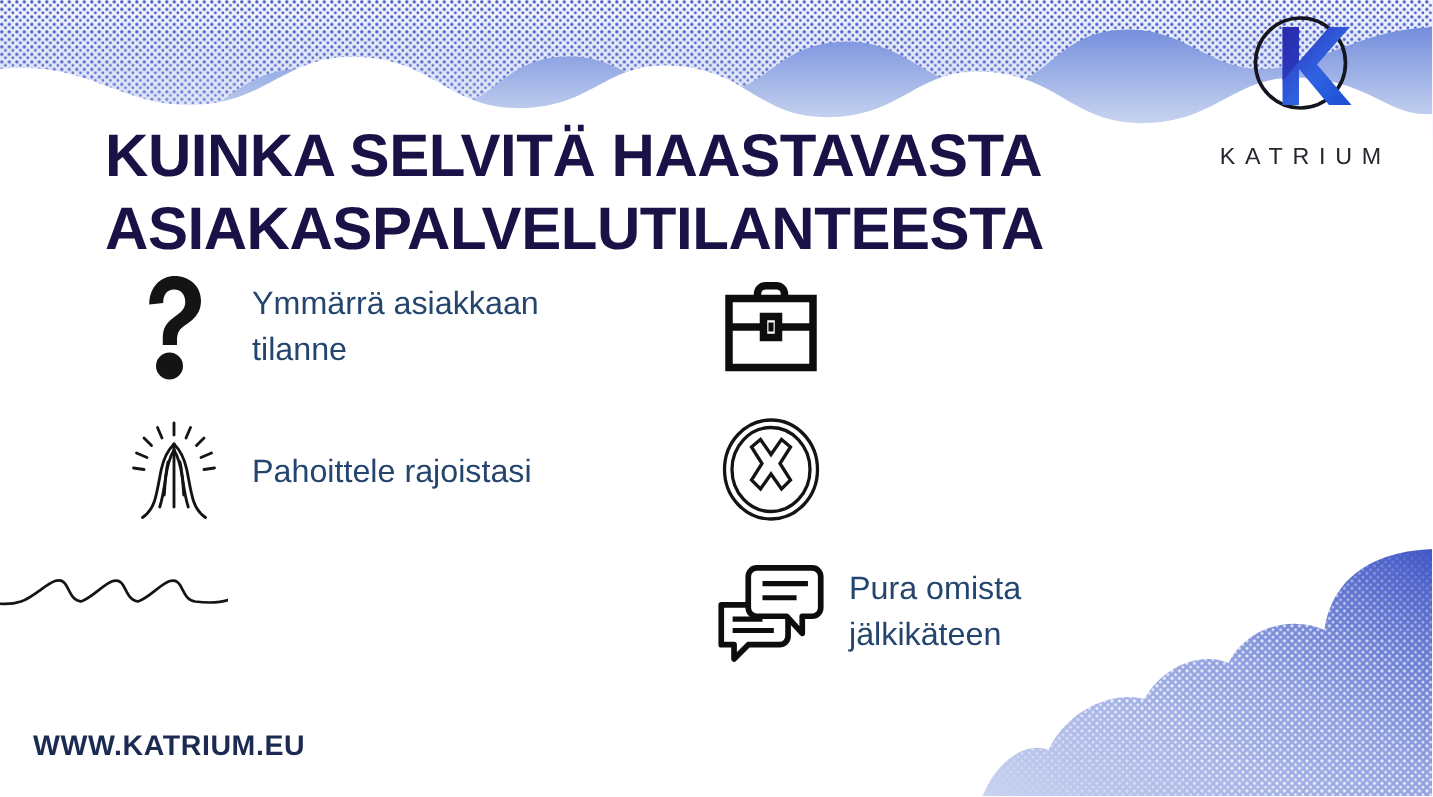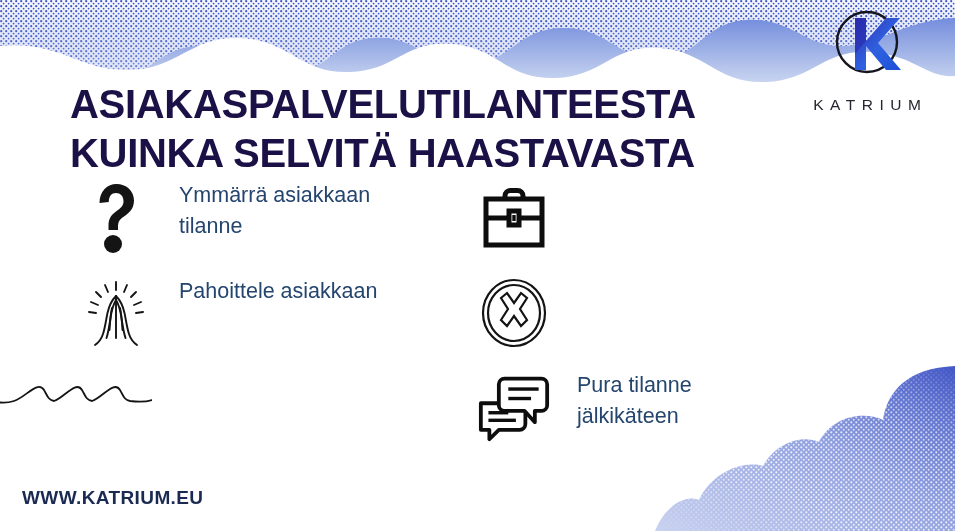--- a/index.html
+++ b/index.html
@@ -86,22 +86,22 @@
     position: absolute;
     top: 0;
     width: 420px;
   }
   #column-left  { left: 70px; }
   #column-right { left: 478px; }
 
   .item {
     position: absolute;
     display: flex;
-    align-items: flex-start;
-    gap: 27px;
+    align-items: center;
+    gap: 16px;
   }
   .item-icon {
     flex: 0 0 auto;
     width: 72px;
     height: 76px;
     display: flex;
     align-items: center;
     justify-content: center;
   }
   .item-label {
@@ -235,22 +235,22 @@
         </linearGradient>
       </defs>
       <circle cx="42" cy="34" r="30" fill="none" stroke="#15151f" stroke-width="2.4"></circle>
       <path d="M30,10 H41 V33 L61,10 H75 L53,35 L76,62 H61 L41,38 V62 H30 Z" fill="url(#kGrad)"></path>
       <path d="M30,10 H41 V33 L30,46 Z" fill="#2727a8" opacity="0.55"></path>
     </svg>
     <span id="logo-wordmark">KATRIUM</span>
   </div>
 
   <h1 id="page-title">
+    <span class="title-line">KUINKA SELVITÄ HAASTAVASTA</span>
     <span class="title-line">ASIAKASPALVELUTILANTEESTA</span>
-    <span class="title-line">KUINKA SELVITÄ HAASTAVASTA</span>
   </h1>
 
   <div id="items">
 
     <div class="column" id="column-left">
 
       <div class="item" id="item-understand">
         <span class="item-icon">
           <svg width="50" height="72" viewBox="0 0 50 72">
             <path d="M8.5,21 C8.5,9 16.5,2 25.5,2 C35,2 43,8.5 43,18.5
@@ -284,21 +284,21 @@
             <path d="M27,30 C25.5,36 25,44 24.5,52"></path>
 
             <path d="M31,18 C35,22 38,28 39.5,35 C41,42 42,50 44,56
                      C46,62 49,65 52,67"></path>
             <path d="M31,22 C34,27 35.5,33 36.5,40 C37.5,47 38.5,54 40.5,60"></path>
             <path d="M35,30 C36.5,36 37,44 37.5,52"></path>
 
             <path d="M31,18 V60"></path>
           </svg>
         </span>
-        <span class="item-label">Pahoittele asiakkaan</span>
+        <span class="item-label">Pahoittele rajoistasi</span>
       </div>
 
       <div class="item" id="item-wavelength">
         <span class="item-icon">
           <svg width="152" height="40" viewBox="0 0 152 40" fill="none" stroke="#141414" stroke-width="1.8" stroke-linecap="round">
             <path d="M-4,26 C2,27 8,27 14,25
                      C26,21 38,4 44,14
                      C47,19 48,24 54,25
                      C64,22 76,4 82,14
                      C85,19 86,24 92,25
@@ -346,21 +346,21 @@
                      H22 L12,68 V58 H3 Z" fill="#ffffff"></path>
             <path d="M11,40 H32" stroke-width="3.6"></path>
             <path d="M11,48 H40" stroke-width="3.6"></path>
 
             <path d="M28,4 H67 A6,6 0 0 1 73,10 V32 A6,6 0 0 1 67,38
                      H60 V50 L49,38 H28 A6,6 0 0 1 22,32 V10 A6,6 0 0 1 28,4 Z" fill="#ffffff"></path>
             <path d="M32,15 H64" stroke-width="3.6"></path>
             <path d="M32,25 H56" stroke-width="3.6"></path>
           </svg>
         </span>
-        <span class="item-label">Pura tilanne
+        <span class="item-label">Pura omista
 jälkikäteen</span>
       </div>
 
     </div>
   </div>
 
   <div id="footer-url">WWW.KATRIUM.EU</div>
 
 </div>
 

